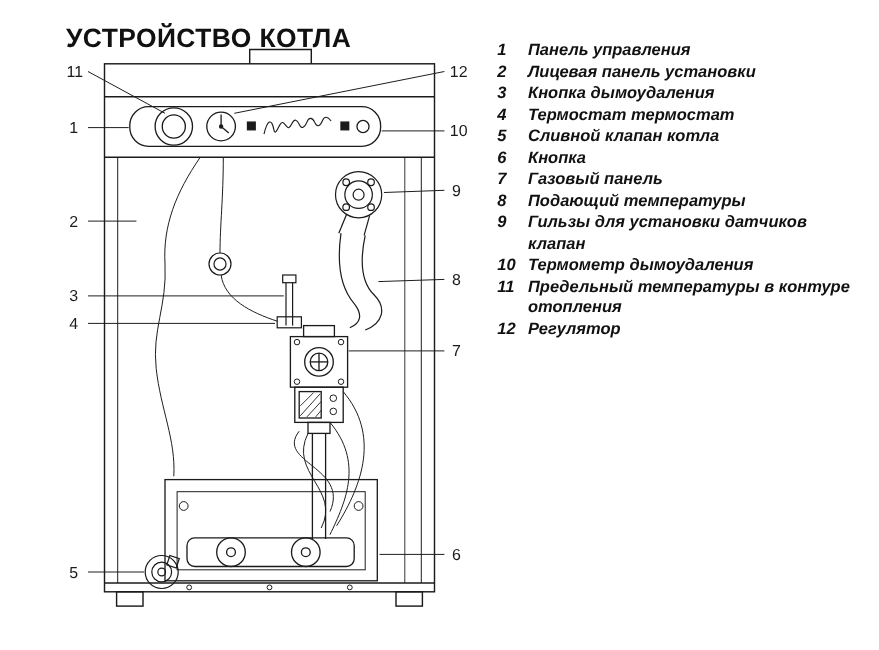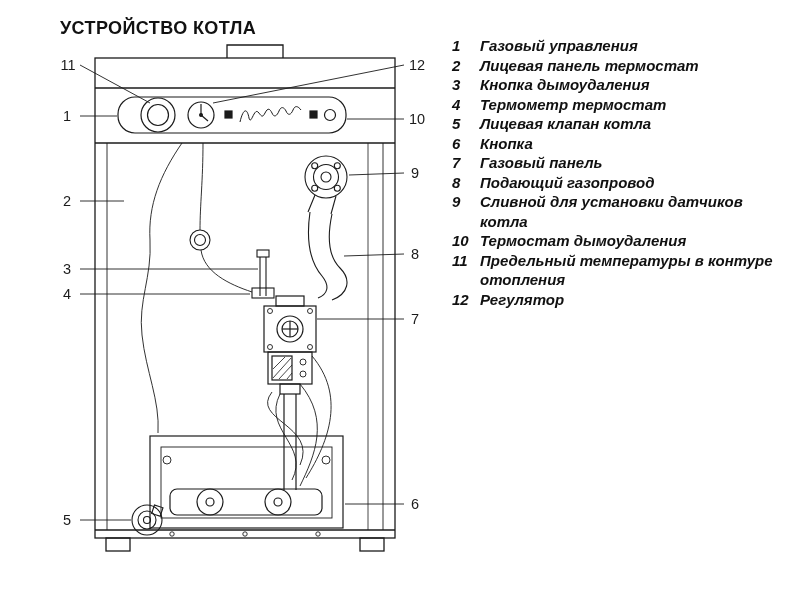--- a/index.html
+++ b/index.html
@@ -7,21 +7,21 @@
     position:relative;
     width:799px;height:591px;
     background:#ffffff;
     font-family:"Liberation Sans",sans-serif;
     color:#1b1b1b;
     overflow:hidden;
   }
   .page-title{
     position:absolute;
     left:60px;top:6px;
-    font-size:18px;
+    font-size:24px;
     font-weight:bold;
     letter-spacing:0.4px;
     color:#111;
   }
   .diagram-svg{
     position:absolute;left:0;top:0;
   }
   .legend{
     position:absolute;
     left:452px;top:36px;
@@ -198,57 +198,57 @@
       <text class="callout-num" x="415" y="178">9</text>
       <text class="callout-num" x="415" y="259">8</text>
       <text class="callout-num" x="415" y="324">7</text>
       <text class="callout-num" x="415" y="509">6</text>
     </g>
   </svg>
 
   <div class="legend">
     <div class="legend-row">
       <span class="legend-num">1</span>
-      <span class="legend-label">Газовый управления</span>
+      <span class="legend-label">Панель управления</span>
     </div>
     <div class="legend-row">
       <span class="legend-num">2</span>
-      <span class="legend-label">Лицевая панель термостат</span>
+      <span class="legend-label">Лицевая панель установки</span>
     </div>
     <div class="legend-row">
       <span class="legend-num">3</span>
       <span class="legend-label">Кнопка дымоудаления</span>
     </div>
     <div class="legend-row">
       <span class="legend-num">4</span>
-      <span class="legend-label">Термометр термостат</span>
+      <span class="legend-label">Термостат термостат</span>
     </div>
     <div class="legend-row">
       <span class="legend-num">5</span>
-      <span class="legend-label">Лицевая клапан котла</span>
+      <span class="legend-label">Сливной клапан котла</span>
     </div>
     <div class="legend-row">
       <span class="legend-num">6</span>
       <span class="legend-label">Кнопка</span>
     </div>
     <div class="legend-row">
       <span class="legend-num">7</span>
       <span class="legend-label">Газовый панель</span>
     </div>
     <div class="legend-row">
       <span class="legend-num">8</span>
-      <span class="legend-label">Подающий газопровод</span>
+      <span class="legend-label">Подающий температуры</span>
     </div>
     <div class="legend-row">
       <span class="legend-num">9</span>
-      <span class="legend-label">Сливной для установки датчиков котла</span>
+      <span class="legend-label">Гильзы для установки датчиков клапан</span>
     </div>
     <div class="legend-row">
       <span class="legend-num">10</span>
-      <span class="legend-label">Термостат дымоудаления</span>
+      <span class="legend-label">Термометр дымоудаления</span>
     </div>
     <div class="legend-row">
       <span class="legend-num">11</span>
       <span class="legend-label">Предельный температуры в контуре отопления</span>
     </div>
     <div class="legend-row">
       <span class="legend-num">12</span>
       <span class="legend-label">Регулятор</span>
     </div>
   </div>

